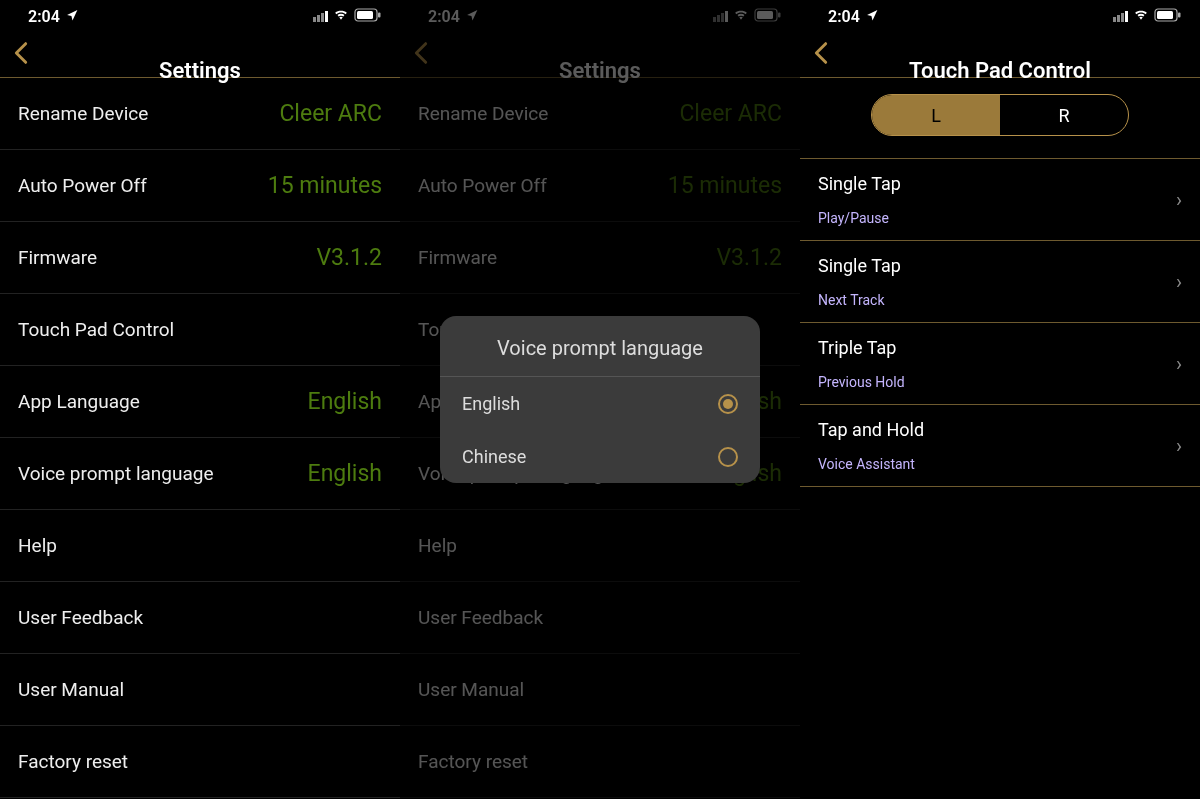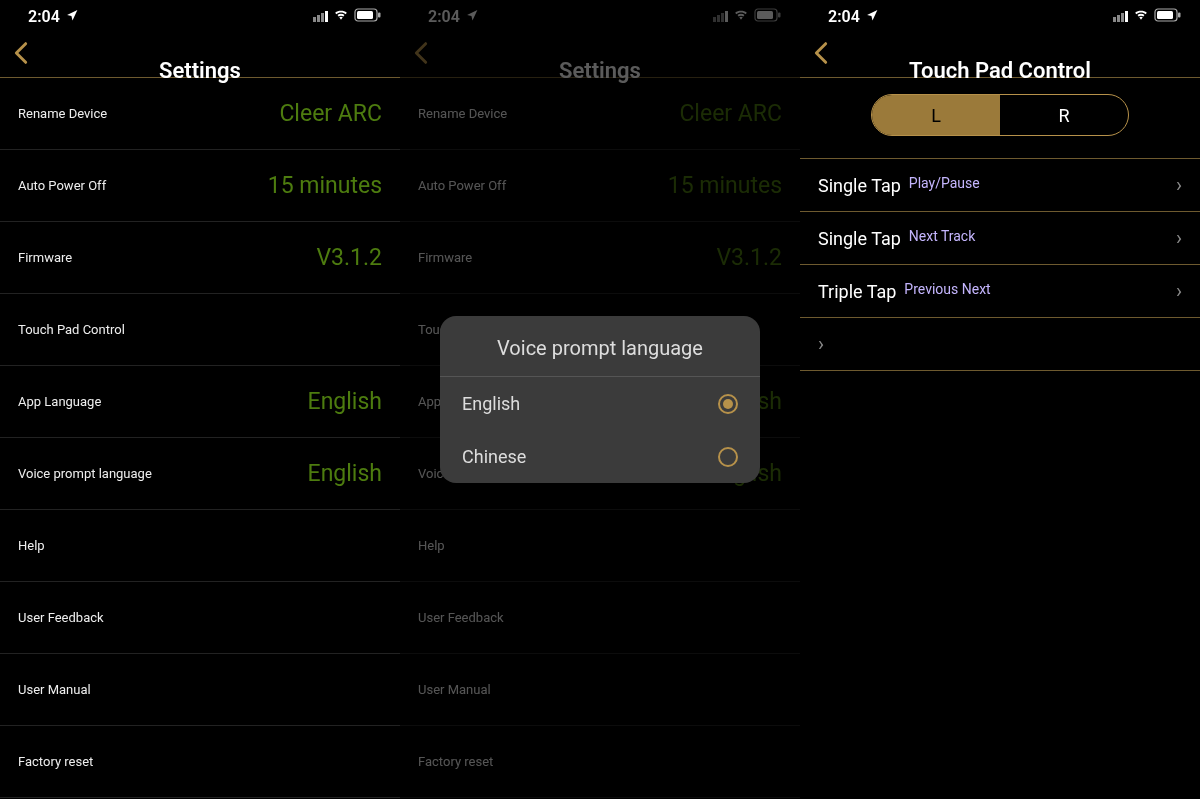--- a/index.html
+++ b/index.html
@@ -60,21 +60,21 @@
     .list { }
     .row {
       height: 72px;
       display:flex;
       align-items:center;
       justify-content:space-between;
       padding: 0 18px;
       border-bottom: 1px solid #222;
       cursor:pointer;
     }
-    .row-label { font-size: 13px; color:#eee; }
+    .row-label { font-size: 19px; color:#eee; }
     .row-value { font-size: 23px; color:#4d7c0f; }
     .dimmed { filter: brightness(0.55); }
     .modal-overlay {
       position:absolute;
       inset:0;
       background: rgba(0,0,0,0.35);
       display:flex;
       align-items:center;
       justify-content:center;
     }
@@ -132,21 +132,21 @@
       cursor:pointer;
     }
     .seg-btn.active { background:#9b7a3a; color:#000; }
     .row3 {
       padding: 14px 18px;
       border-top: 1px solid #6e5a2f;
       display:flex; align-items:center; justify-content:space-between;
       cursor:pointer;
     }
     .row3:last-child { border-bottom:1px solid #6e5a2f; }
-    .row3-main { display:flex; flex-direction:row; gap:8px; }
+    .row3-main { display:flex; flex-direction:column; gap:16px; }
     .row3-title { font-size:18px; color:#fff; }
     .row3-sub { font-size:14px; color:#c4b5fd; }
     .chev { color:#8a8a8a; font-size:20px;}
     .signal-bars { display:inline-flex; align-items:flex-end; gap:1px; }
     .signal-bars span { width:3px; background:#888; display:inline-block; }
     .signal-bars span:nth-child(1){height:5px;}
     .signal-bars span:nth-child(2){height:7px;}
     .signal-bars span:nth-child(3){height:9px;}
     .signal-bars span:nth-child(4){height:11px; background:#fff;}
   </style>
@@ -387,21 +387,25 @@
     <div class="row3">
       <div class="row3-main">
         <span class="row3-title">Single Tap</span>
         <span class="row3-sub">Next Track</span>
       </div>
       <span class="chev">›</span>
     </div>
     <div class="row3">
       <div class="row3-main">
         <span class="row3-title">Triple Tap</span>
-        <span class="row3-sub">Previous Next</span>
+        <span class="row3-sub">Previous Hold</span>
       </div>
       <span class="chev">›</span>
     </div>
     <div class="row3">
+      <div class="row3-main">
+        <span class="row3-title">Tap and Hold</span>
+        <span class="row3-sub">Voice Assistant</span>
+      </div>
       <span class="chev">›</span>
     </div>
   </div>
 </div>
 
 </body></html>

